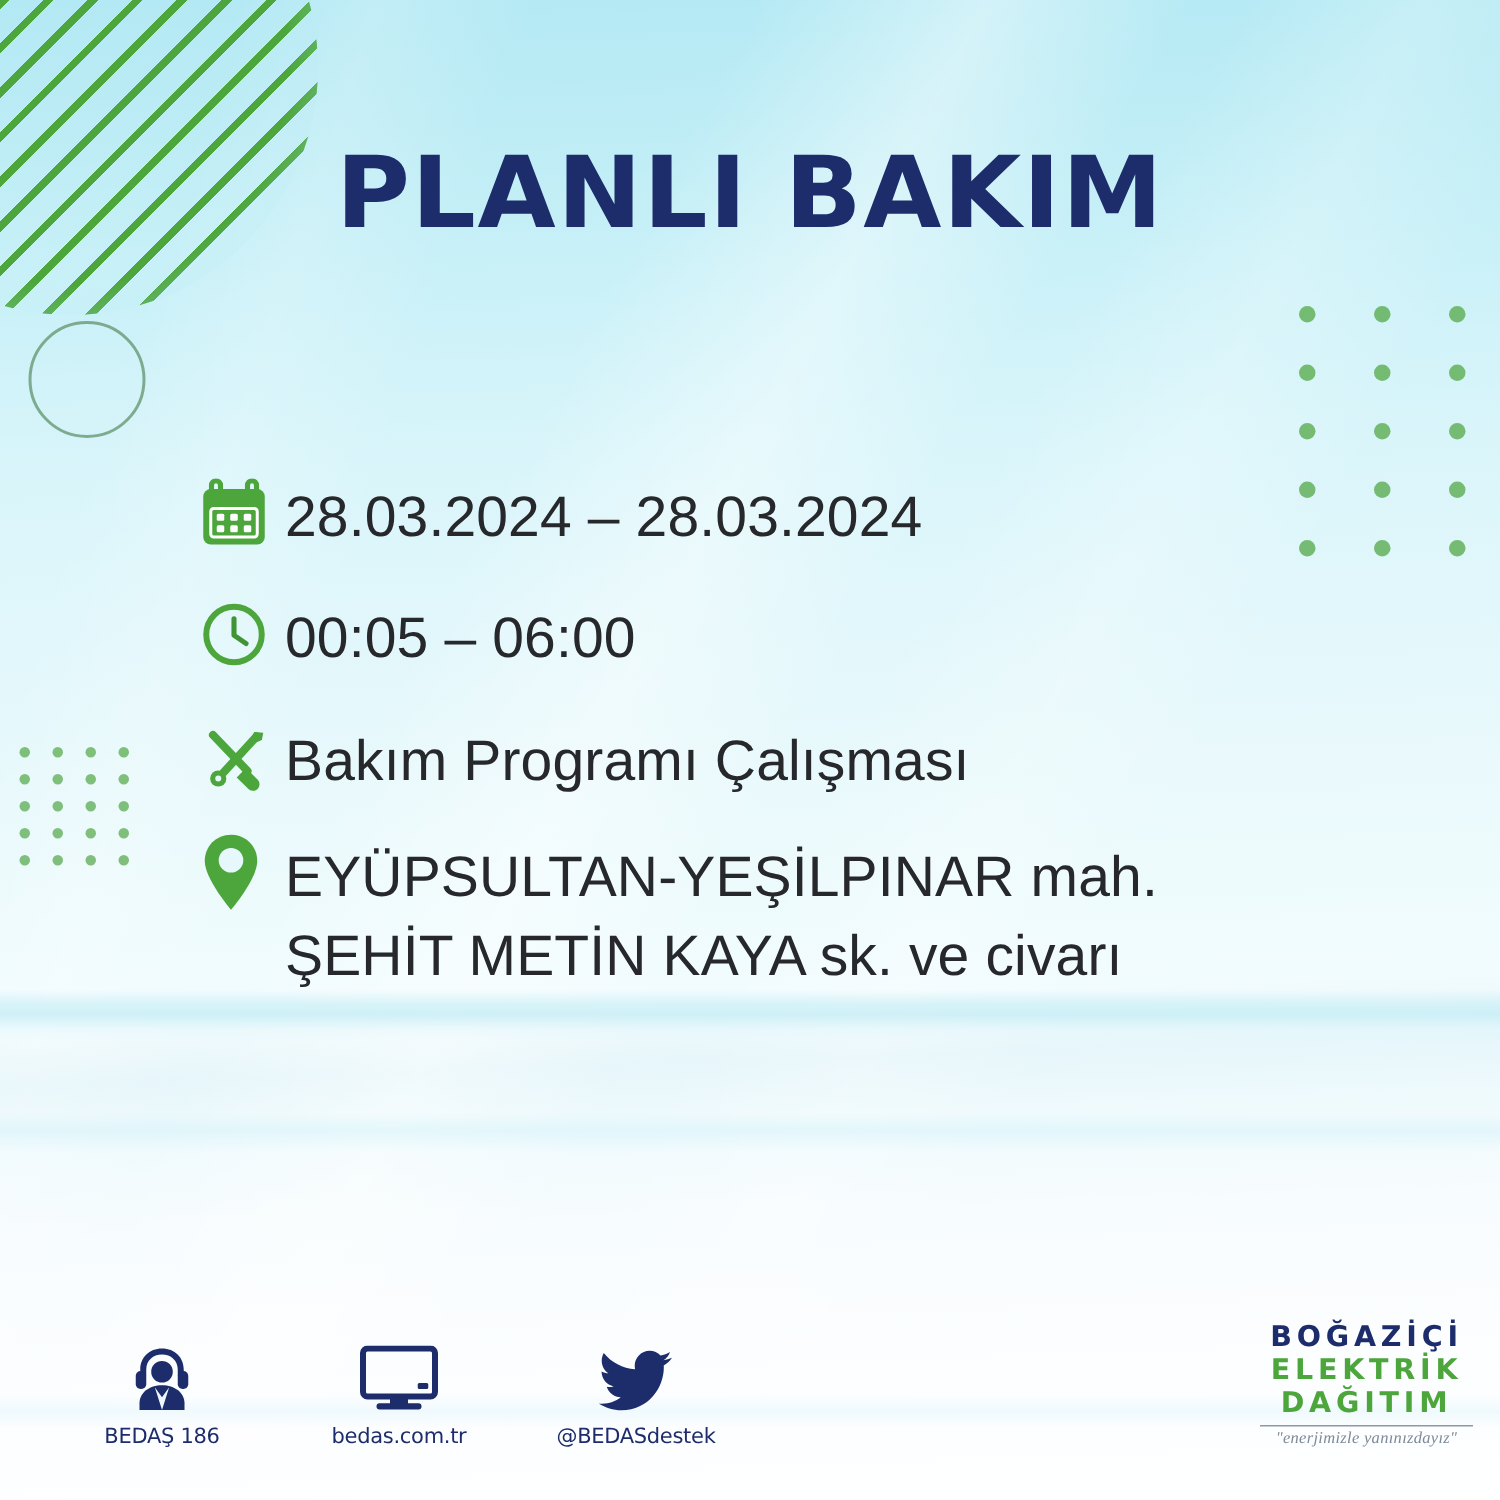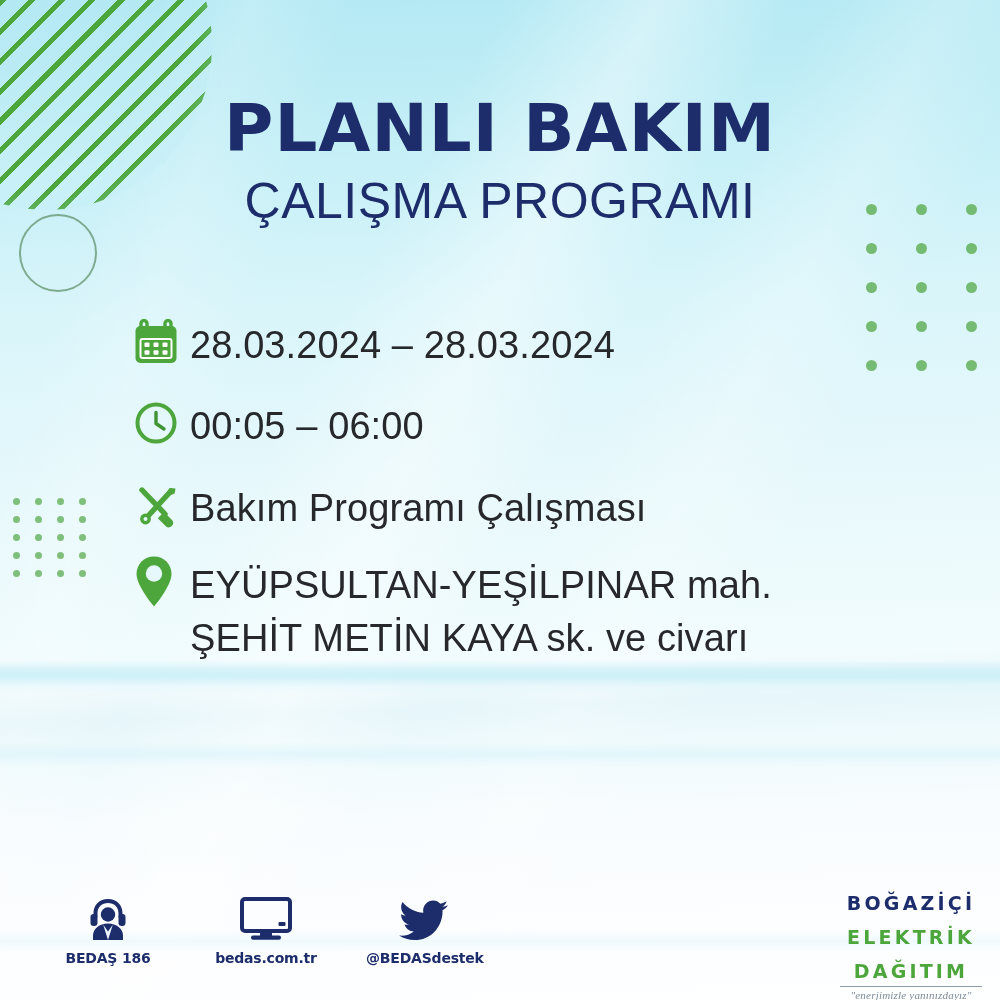--- a/index.html
+++ b/index.html
@@ -237,21 +237,21 @@
   }
   .contact-icon {
     height: 48px;
     display: flex;
     align-items: flex-end;
     justify-content: center;
   }
   .contact-label {
     margin-top: 9px;
     font-family: "DejaVu Sans", sans-serif;
-    font-weight: 700;
+    font-weight: 400;
     font-size: 14px;
     color: #1d2d6b;
     letter-spacing: -.2px;
     white-space: nowrap;
   }
 
   
   .logo {
     position: absolute;
     left: 836px;
@@ -259,21 +259,20 @@
     width: 150px;
     text-align: center;
   }
   .logo-l1, .logo-l2, .logo-l3 {
     font-family: "DejaVu Sans", sans-serif;
     font-weight: 700;
     font-size: 19px;
     letter-spacing: 3.2px;
     line-height: 1.17;
     white-space: nowrap;
-    margin-top: 12px;
   }
   .logo-l1 { color: #1d2d6b; }
   .logo-l2 { color: #4ca63c; }
   .logo-l3 { color: #4ca63c; }
   .logo-rule {
     width: 142px;
     height: 1px;
     background: #8d9aa6;
     margin: 3px auto 2px auto;
   }
@@ -338,21 +337,20 @@
       <span></span>
       <span></span>
     <span></span>
       <span></span>
       <span></span>
       <span></span>
   </div>
 
   <div class="title-wrap">
     <div class="title-main">PLANLI BAKIM</div>
-    <div class="title-sub">ÇALIŞMA PROGRAMI</div>
   </div>
 
   <div class="info-block">
 
     <div class="info-row row-date">
       <div class="info-icon">
         <svg width="44" height="46" viewBox="0 0 44 46" aria-hidden="true">
           <rect x="7" y="1.5" width="6" height="13" rx="3" fill="none" stroke="#4ca63c" stroke-width="3.4"></rect>
           <rect x="31" y="1.5" width="6" height="13" rx="3" fill="none" stroke="#4ca63c" stroke-width="3.4"></rect>
           <rect x="1.5" y="7" width="41" height="37" rx="5" fill="#4ca63c"></rect>

